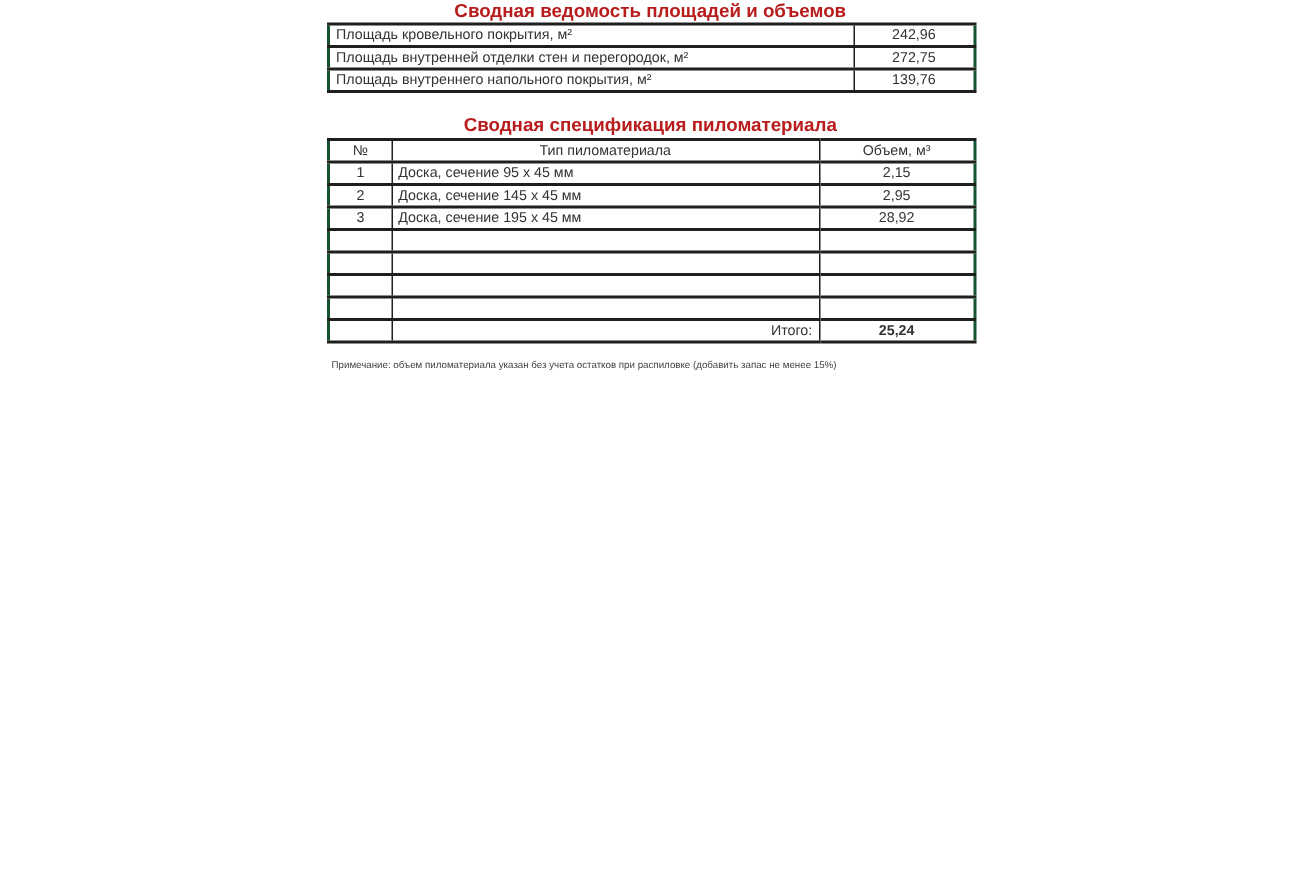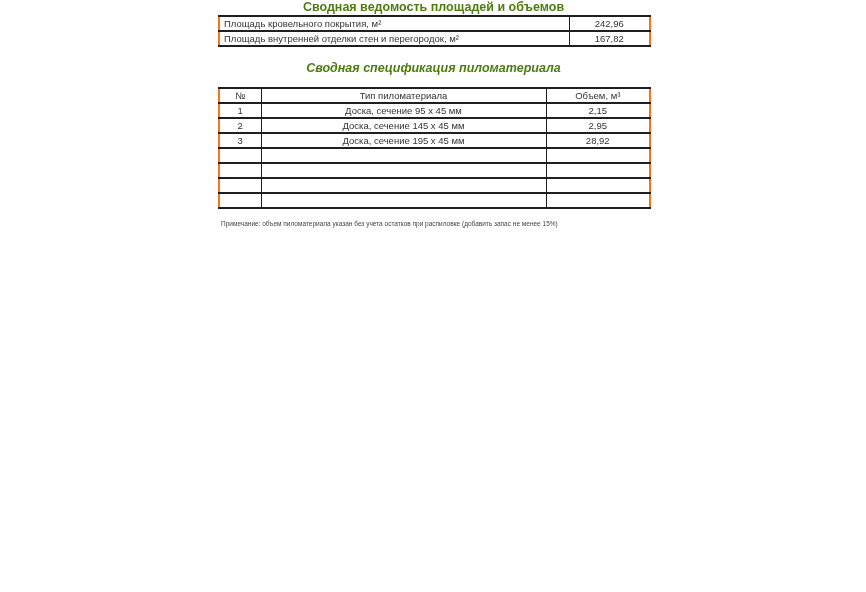--- a/index.html
+++ b/index.html
@@ -17,55 +17,54 @@
   }
   .doc {
     position: absolute;
     left: 218px;
     top: 1px;
     width: 431px;
   }
   .tbl-title {
     font-size: 12.5px;
     font-weight: bold;
-    color: #4d7c0f;
+    color: #b91c1c;
     text-align: center;
     line-height: 13px;
     margin: 0 0 1px 0;
     white-space: nowrap;
   }
   .title-2 {
     margin-top: 15px;
-    margin-bottom: 12px;
-    font-style: italic;
+    margin-bottom: 2px;
   }
   table {
     border-collapse: collapse;
     table-layout: fixed;
     width: 431px;
-    border: 2px solid #f97316;
+    border: 2px solid #14532d;
   }
   td, th {
     border-left: 1px solid #1f1f1f;
     border-right: 1px solid #1f1f1f;
     border-top: 2px solid #1f1f1f;
     border-bottom: 2px solid #1f1f1f;
     height: 13px;
     padding: 0 4px;
     font-size: 9.5px;
     font-weight: normal;
     line-height: 13px;
     vertical-align: middle;
     overflow: hidden;
     white-space: nowrap;
   }
   .lbl   { text-align: left; }
   .val   { text-align: center; }
   .num   { text-align: center; }
-  .typ   { text-align: center; }
+  .typ   { text-align: left; }
   .hdr   { text-align: center; }
   .total-label { text-align: right; }
   .total-value { text-align: center; font-weight: bold; }
   col.c-num  { width: 42px; }
   col.c-typ  { width: 285px; }
   col.c-vol  { width: 104px; }
   col.c-lbl  { width: 350px; }
   col.c-val  { width: 81px; }
   .note {
     margin-top: 11px;
@@ -88,21 +87,25 @@
         <col class="c-lbl">
         <col class="c-val">
       </colgroup>
     <tbody>
       <tr>
         <td class="lbl">Площадь кровельного покрытия, м²</td>
         <td class="val">242,96</td>
       </tr>
       <tr>
         <td class="lbl">Площадь внутренней отделки стен и перегородок, м²</td>
-        <td class="val">167,82</td>
+        <td class="val">272,75</td>
+      </tr>
+      <tr>
+        <td class="lbl">Площадь внутреннего напольного покрытия, м²</td>
+        <td class="val">139,76</td>
       </tr>
     </tbody>
   </table>
 
   <div class="tbl-title title-2">Сводная спецификация пиломатериала</div>
 
   <table>
     <colgroup>
         <col class="c-num">
         <col class="c-typ">
@@ -144,18 +147,23 @@
       <tr>
         <td class="num"></td>
         <td class="typ"></td>
         <td class="val"></td>
       </tr>
       <tr>
         <td class="num"></td>
         <td class="typ"></td>
         <td class="val"></td>
       </tr>
+      <tr>
+        <td class="num"></td>
+        <td class="total-label">Итого:</td>
+        <td class="total-value">25,24</td>
+      </tr>
     </tbody>
   </table>
 
   <div class="note">Примечание: объем пиломатериала указан без учета остатков при распиловке (добавить запас не менее 15%)</div>
 
 </div>
 
 </body></html>

